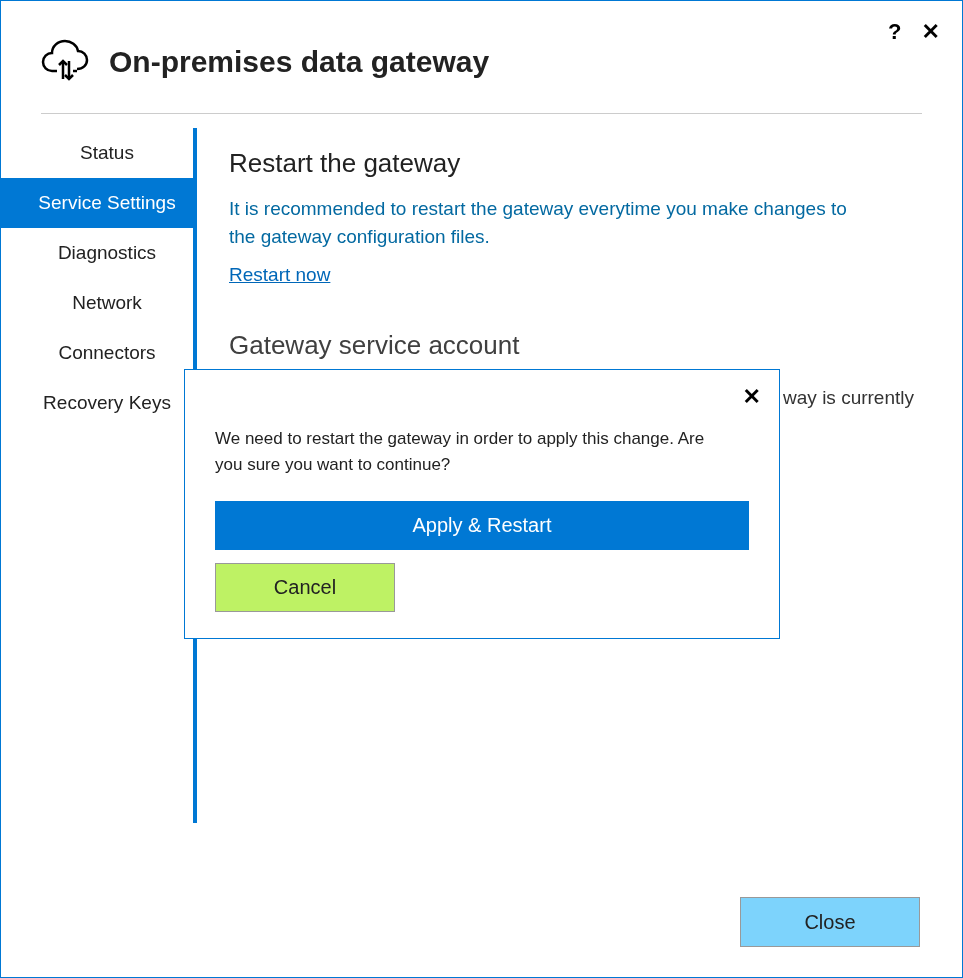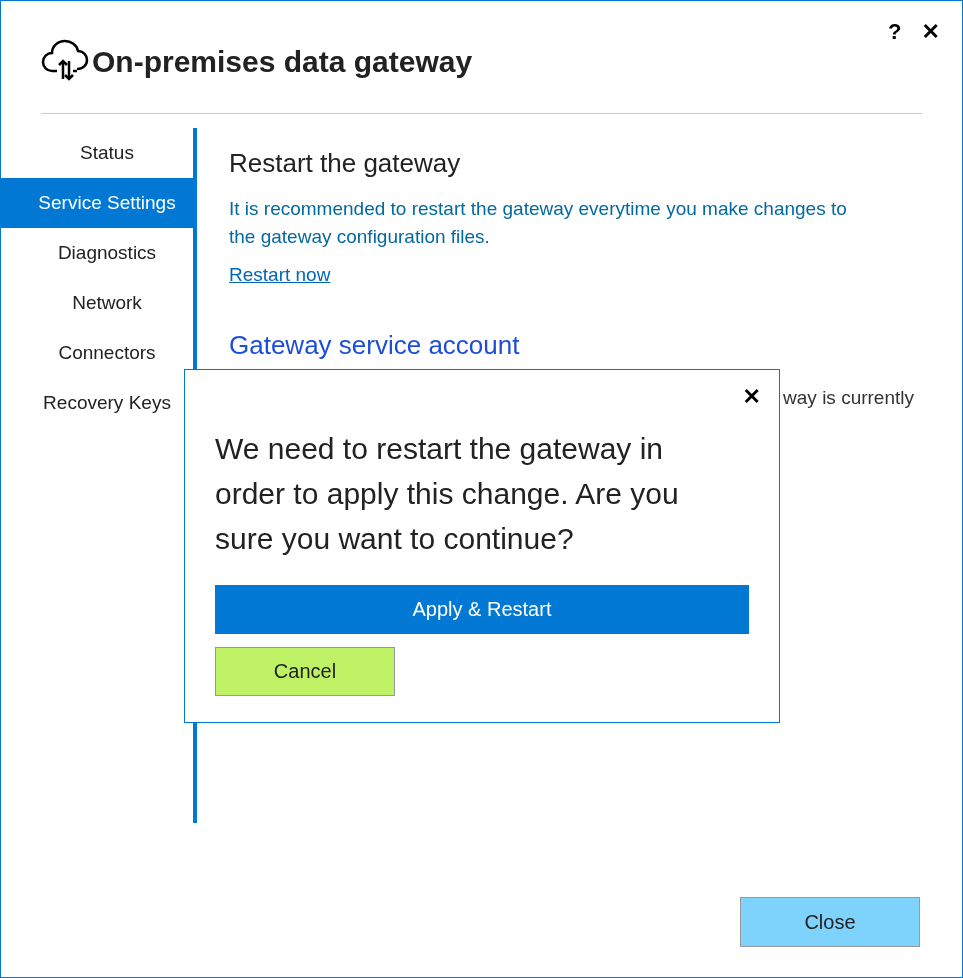--- a/index.html
+++ b/index.html
@@ -34,21 +34,21 @@
     .titlebar-controls span {
       font-size: 22px;
       font-weight: bold;
       cursor: pointer;
       color: #000;
     }
     .header {
       display: flex;
       align-items: center;
       padding: 38px 40px 28px 40px;
-      gap: 3px;
+      gap: 20px;
     }
     .header-icon svg {
       width: 48px;
       height: 42px;
     }
     .header-title {
       font-size: 30px;
       font-weight: 600;
       color: #222;
     }
@@ -103,21 +103,21 @@
     }
     .link {
       color: #0067b8;
       text-decoration: underline;
       font-size: 19px;
       cursor: pointer;
       display: inline-block;
     }
     .account-title {
       font-size: 26px;
-      color: #1d4ed8;
+      color: #404040;
       margin-top: 44px;
     }
     .truncated-text {
       font-size: 19px;
       color: #333;
       margin-top: 26px;
     }
     .footer {
       position: absolute;
       bottom: 30px;
@@ -145,21 +145,21 @@
     .modal-close {
       position: absolute;
       top: 14px;
       right: 18px;
       font-size: 22px;
       font-weight: bold;
       cursor: pointer;
       color: #000;
     }
     .modal-text {
-      font-size: 30px;
+      font-size: 17px;
       color: #222;
       line-height: 1.5;
       margin-top: 28px;
       margin-bottom: 24px;
       padding-right: 20px;
     }
     .modal-buttons {
       display: flex;
       justify-content: center;
       gap: 13px;

